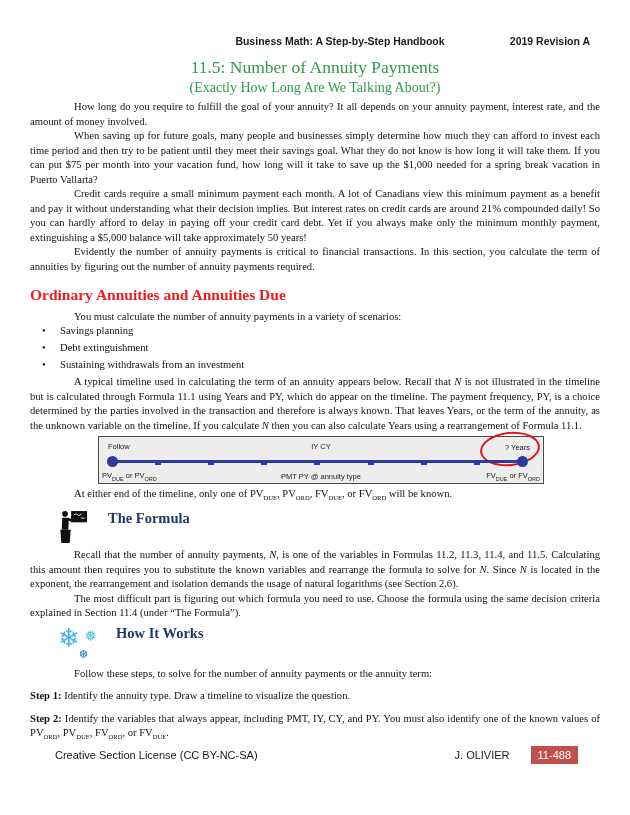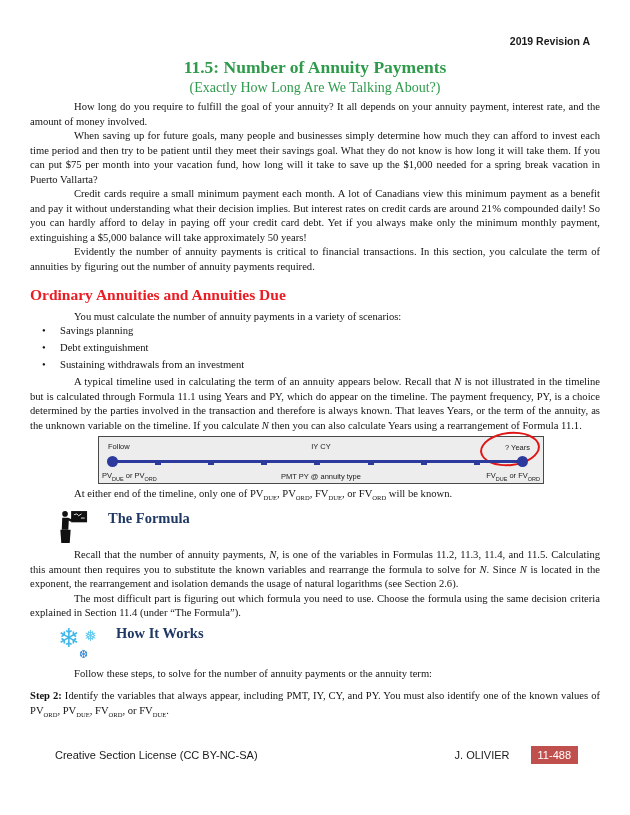--- a/index.html
+++ b/index.html
@@ -5,21 +5,21 @@
   html,body{margin:0;padding:0;background:#888;}
   .page{position:relative;width:630px;height:815px;background:#ffffff;overflow:hidden;
         font-family:"Liberation Serif","DejaVu Serif",serif;color:#121212;}
   .content{position:absolute;left:30px;right:30px;top:0;}
 
   .hdr{position:relative;margin-top:35px;height:14px;
        font-family:"Liberation Sans","DejaVu Sans",sans-serif;font-weight:bold;font-size:10.5px;color:#1a1a1a;}
   .hdr .book{position:absolute;left:310px;transform:translateX(-50%);white-space:nowrap;}
   .hdr .rev{position:absolute;right:10px;white-space:nowrap;}
 
-  .title-main{margin:8px 0 0;text-align:center;color:#2e9b4b;font-size:17.5px;font-weight:bold;}
+  .title-main{margin:8px 0 0;text-align:center;color:#2e9b4b;font-size:17.5px;font-weight:normal;}
   .title-sub{margin:2px 0 4px;text-align:center;color:#2e9b4b;font-size:14px;font-weight:normal;}
 
   p{margin:0;font-size:10.6px;line-height:14.55px;text-align:justify;}
   .ind{text-indent:44px;}
 
   .h-red{margin:11px 0 6px;color:#ec1c24;font-size:15.5px;font-weight:bold;line-height:18px;}
 
   .bullet-row{display:flex;margin:0 0 3.5px;line-height:13.5px;font-size:10.6px;}
   .bullet-glyph{width:18px;margin-left:12px;flex:none;}
 
@@ -63,20 +63,21 @@
   .footer-right{display:flex;align-items:center;gap:8px;}
   .badge{background:#c0504d;color:#ffffff;padding:3px 7px;margin-left:13px;font-size:11px;}
 </style>
 </head>
 <body>
 
 <div class="page">
   <div class="content">
 
     <div class="hdr">
+      <span class="book">Business Math: A Step-by-Step Handbook</span>
       <span class="rev">2019 Revision A</span>
     </div>
 
     <div class="title-main">11.5: Number of Annuity Payments</div>
     <div class="title-sub">(Exactly How Long Are We Talking About?)</div>
 
     <p class="ind">How long do you require to fulfill the goal of your annuity? It all depends on your annuity payment, interest rate, and the amount of money involved.</p>
     <p class="ind">When saving up for future goals, many people and businesses simply determine how much they can afford to invest each time period and then try to be patient until they meet their savings goal. What they do not know is how long it will take them. If you can put $75 per month into your vacation fund, how long will it take to save up the $1,000 needed for a spring break vacation in Puerto Vallarta?</p>
     <p class="ind">Credit cards require a small minimum payment each month. A lot of Canadians view this minimum payment as a benefit and pay it without understanding what their decision implies. But interest rates on credit cards are around 21% compounded daily! So you can hardly afford to delay in paying off your credit card debt. Yet if you always make only the minimum monthly payment, extinguishing a $5,000 balance will take approximately 50 years!</p>
     <p class="ind">Evidently the number of annuity payments is critical to financial transactions. In this section, you calculate the term of annuities by figuring out the number of annuity payments required.</p>
@@ -143,20 +144,21 @@
       <span class="snow-wrap">
         <span class="snow s1">❄</span>
         <span class="snow s2">❅</span>
         <span class="snow s3">❆</span>
       </span>
       <div class="sec-h gap12">How It Works</div>
     </div>
 
     <p class="ind p-after-sec">Follow these steps, to solve for the number of annuity payments or the annuity term:</p>
 
+    <p class="step step1"><b>Step 1:</b> Identify the annuity type. Draw a timeline to visualize the question.</p>
     <p class="step"><b>Step 2:</b> Identify the variables that always appear, including PMT, IY, CY, and PY. You must also identify one of the known values of PV<sub>ORD</sub>, PV<sub>DUE</sub>, FV<sub>ORD</sub>, or FV<sub>DUE</sub>.</p>
 
   </div>
 
   <div class="footer">
     <span>Creative Section License (CC BY-NC-SA)</span>
     <span class="footer-right">
       <span>J. OLIVIER</span>
       <span class="badge">11-488</span>
     </span>

